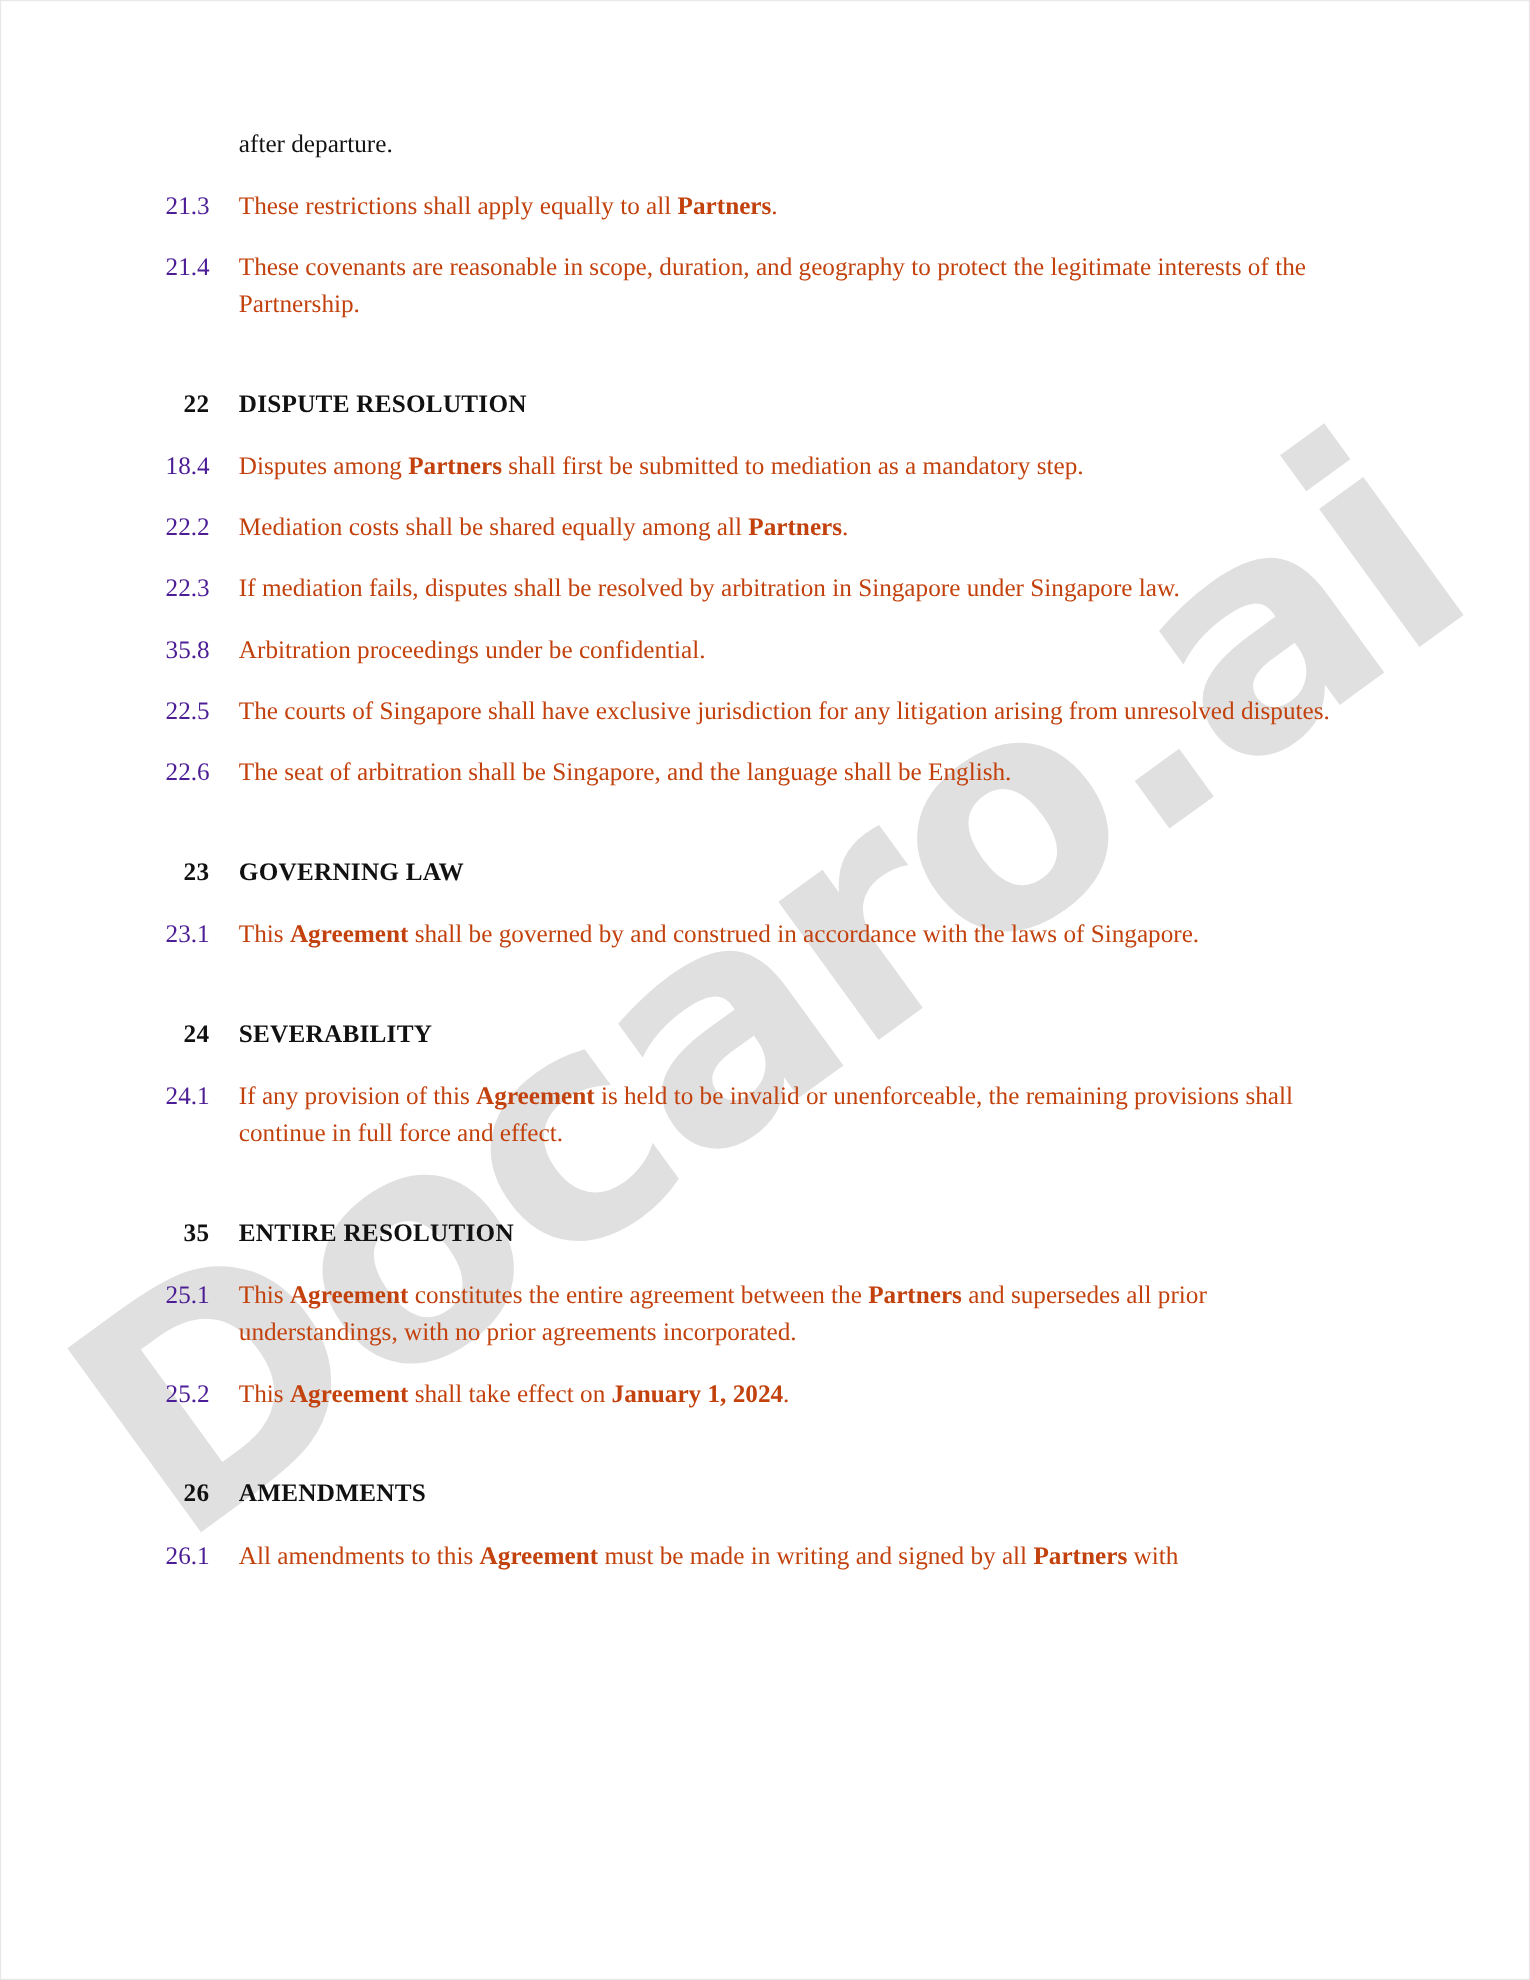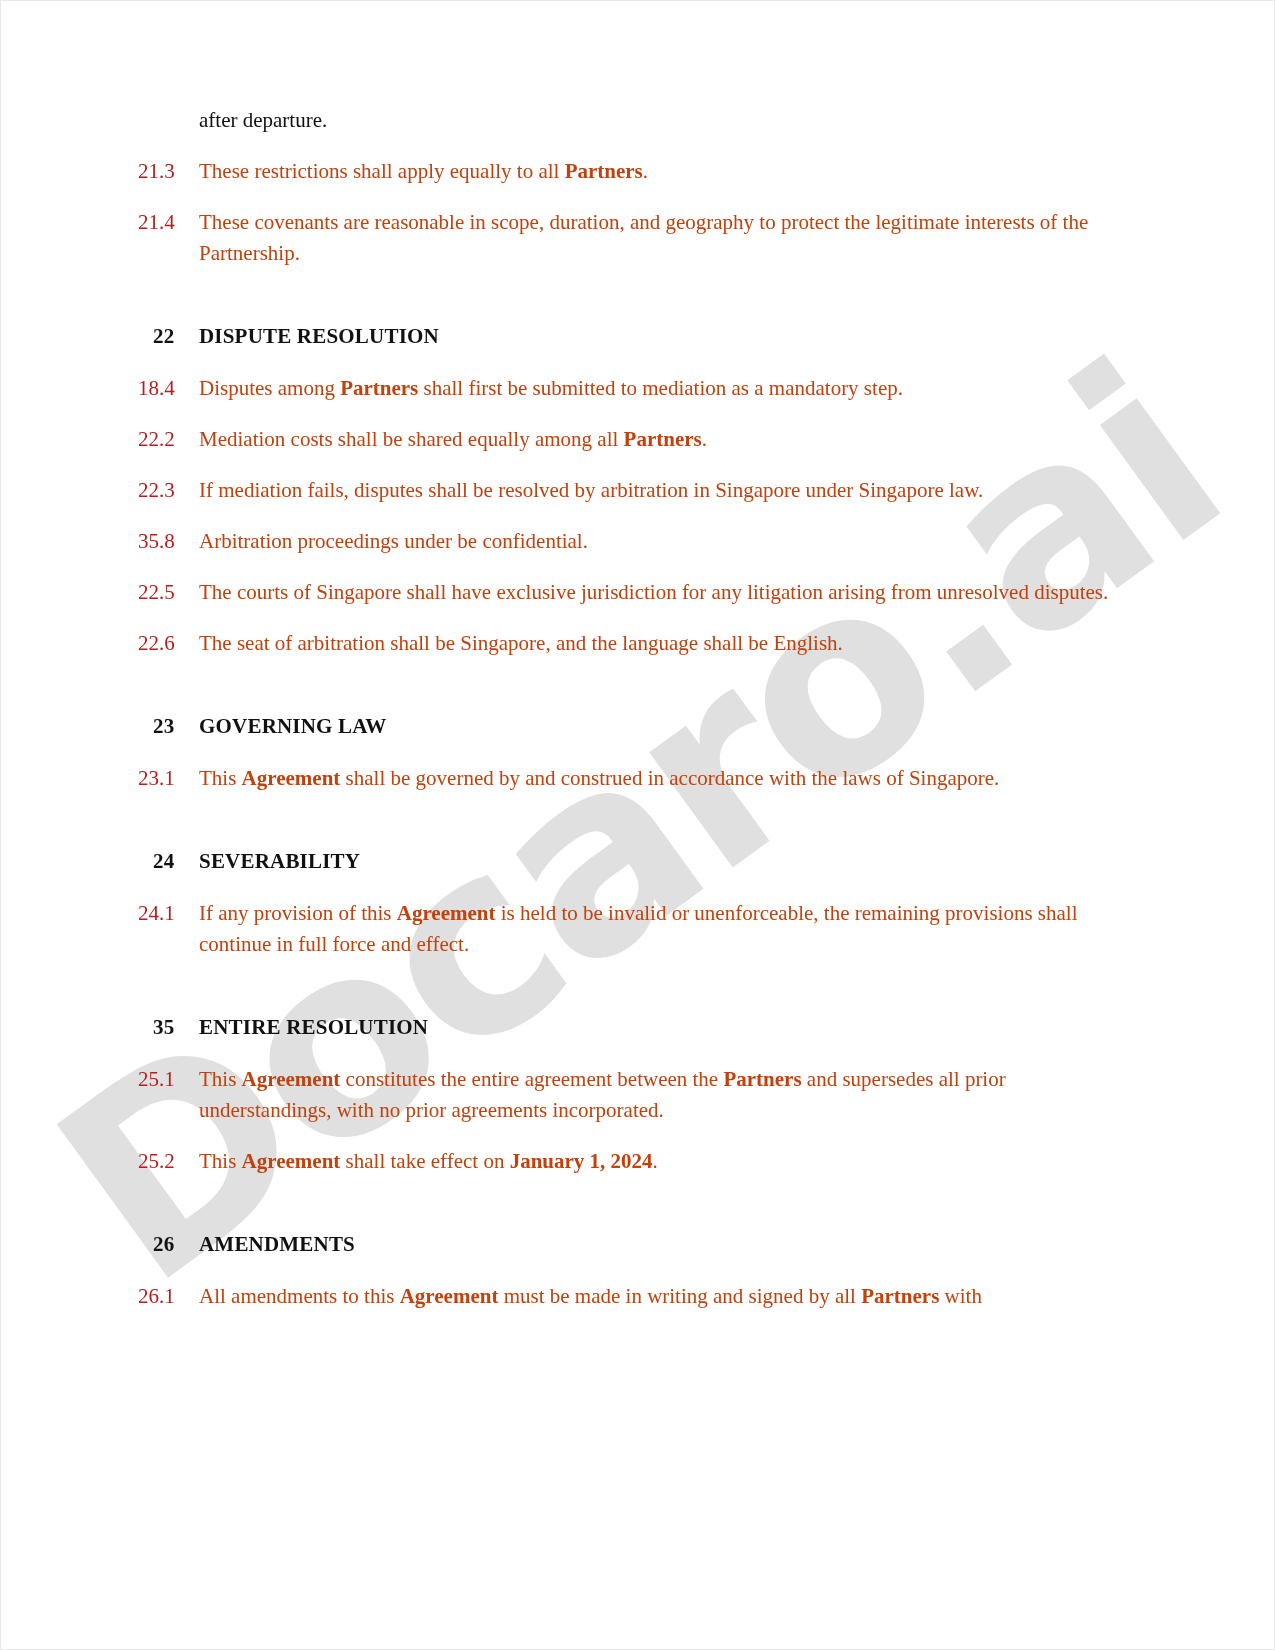--- a/index.html
+++ b/index.html
@@ -62,21 +62,21 @@
     display: flex;
     align-items: flex-start;
     padding-left: 137px;
     padding-right: 145px;
     margin-bottom: 20px;
   }
   .clause-num {
     flex: 0 0 61px;
     font-size: 21px;
     line-height: 31px;
-    color: #b91c1c;
+    color: #4c1d95;
     white-space: nowrap;
   }
   .clause-body {
     flex: 1 1 auto;
     font-size: 21px;
     line-height: 31px;
     color: #c2410c;
     text-align: left;
   }
   .clause-body b {

